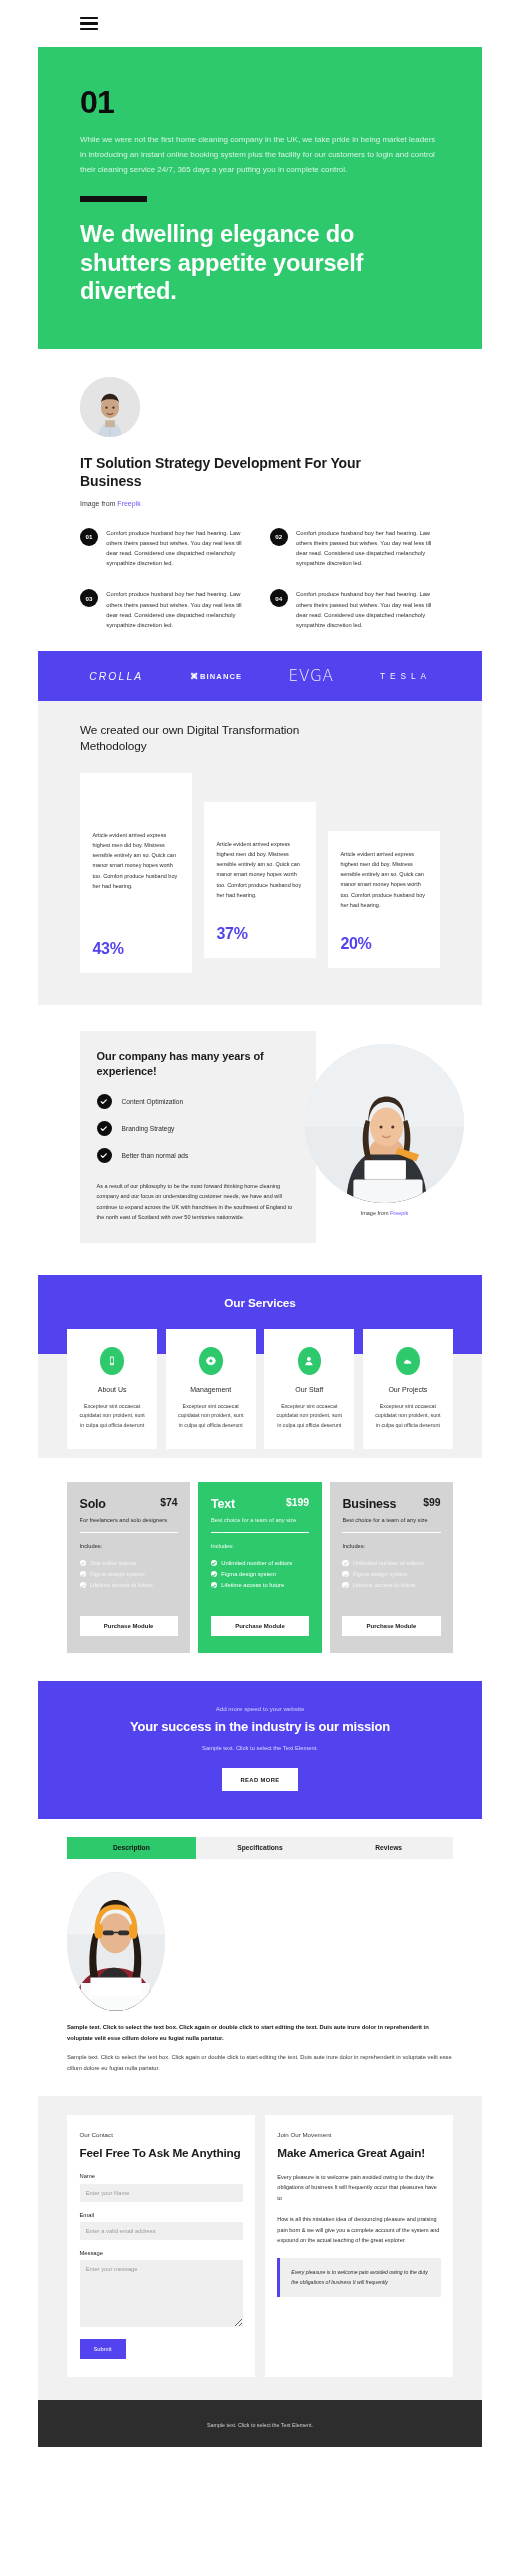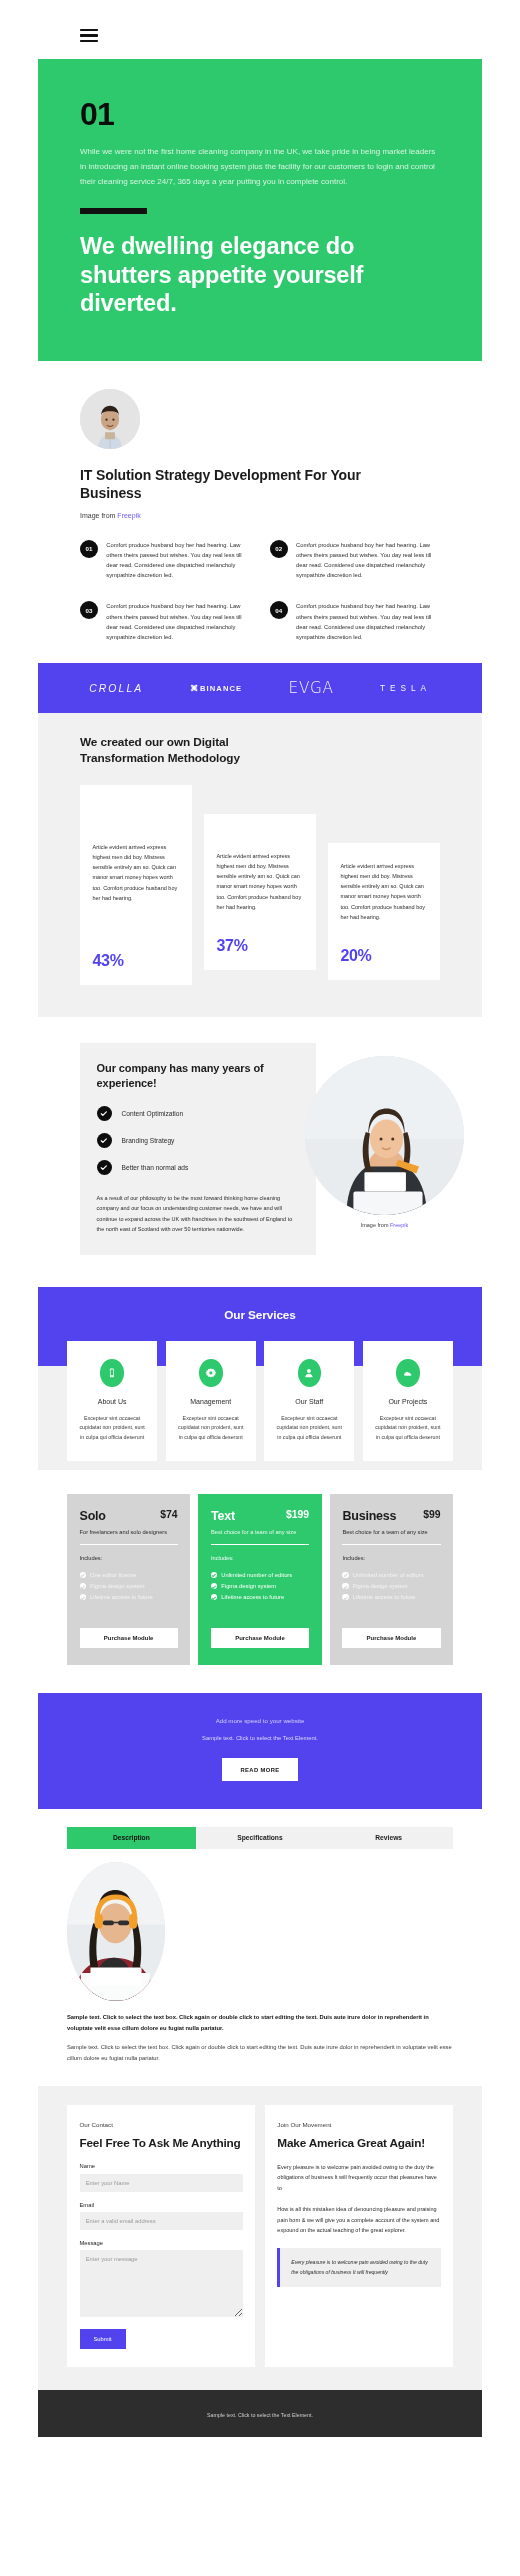--- a/index.html
+++ b/index.html
@@ -3,21 +3,21 @@
 <meta charset="utf-8">
 <style>
   * { box-sizing: border-box; margin: 0; padding: 0; }
   html, body { width: 520px; }
   body {
     font-family: "Liberation Sans", sans-serif;
     background: #ffffff;
     color: #1b1b1b;
     -webkit-font-smoothing: antialiased;
   }
-  .page { width: 444px; margin: 12px auto; overflow: hidden; }
+  .page { width: 444px; margin: 0 auto; overflow: hidden; }
 
   
   .navbar { height: 47px; background: #fff; display: flex; align-items: center; padding: 0 42px; }
   .burger { width: 18px; display: flex; flex-direction: column; gap: 3.5px; cursor: pointer; }
   .burger span { display: block; height: 2.1px; background: #111; border-radius: 0.7px; }
 
   
   .hero { background: #2ecc71; background: #2dc96c; padding: 39px 42px 43px; }
   .hero-num { font-size: 32px; font-weight: 700; color: #0d0d0d; letter-spacing: -0.7px; line-height: 1; }
   .hero-sub { margin-top: 15.3px; font-size: 8px; line-height: 1.85; color: #d7f4e3; max-width: 378px; }
@@ -55,21 +55,21 @@
   .bnb i:nth-child(1){ left:0; top:3.1px; width:2.1px; height:2.1px; }
   .bnb i:nth-child(2){ right:0; top:3.1px; width:2.1px; height:2.1px; }
   .bnb i:nth-child(3){ left:3.1px; top:0; width:2.1px; height:2.1px; }
   .bnb i:nth-child(4){ left:3.1px; bottom:0; width:2.1px; height:2.1px; }
   .bnb i:nth-child(5){ left:2.1px; top:2.1px; width:4.2px; height:4.2px; }
   .logo-evga { font-size: 15.3px; letter-spacing: 0.7px; font-weight: 300; font-family: "DejaVu Sans", sans-serif; }
   .logo-tesla { font-size: 8.3px; letter-spacing: 4.9px; font-weight: 400; }
 
   
   .method { background: #f1f1f1; padding: 22px 42px 32px; }
-  .method-title { font-size: 11.8px; font-weight: 700; line-height: 1.35; max-width: 229px; letter-spacing: -0.1px; }
+  .method-title { font-size: 11.8px; font-weight: 400; line-height: 1.35; max-width: 229px; letter-spacing: -0.1px; }
   .method-cards { margin-top: 18px; display: flex; gap: 11.8px; align-items: flex-start; }
   .mcard { background: #fff; padding: 15.3px 12.5px 15.3px; flex: 1; }
   .mcard.c1 { padding-top: 57px; }
   .mcard.c2 { padding-top: 37px; margin-top: 29px; }
   .mcard.c3 { padding-top: 18px; margin-top: 58px; }
   .mcard p { font-size: 5.5px; line-height: 1.85; color: #2b2b2b; }
   .mcard .pct { margin-top: 25px; font-size: 16px; font-weight: 700; color: #5243ef; letter-spacing: -0.3px; }
   .mcard.c1 .pct { margin-top: 49px; }
   .mcard.c3 .pct { margin-top: 25px; }
 
@@ -464,20 +464,21 @@
             <span class="pf-dot"></span>
             <span>Lifetime access to future</span>
           </div>
       </div>
       <button class="price-btn">Purchase Module</button>
     </div>
   </section>
 
   <section class="cta">
     <div class="cta-eyebrow">Add more speed to your website</div>
+    <h2 class="cta-title">Your success in the industry is our mission</h2>
     <p class="cta-text">Sample text. Click to select the Text Element.</p>
     <button class="cta-btn">READ MORE</button>
   </section>
 
   <section class="tabs-sec">
     <div class="tabs">
       <div class="tab active">Description</div>
       <div class="tab">Specifications</div>
       <div class="tab">Reviews</div>
     </div>

